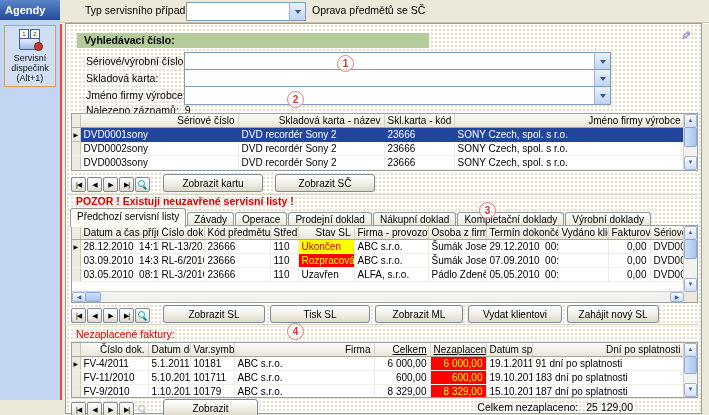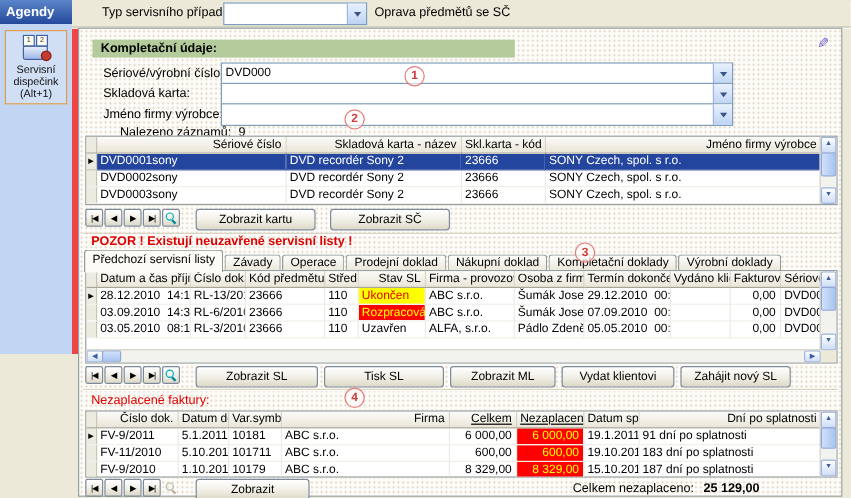--- a/index.html
+++ b/index.html
@@ -1,20 +1,20 @@
 <!DOCTYPE html>
 <html><head>
 <meta charset="utf-8">
 <style>
   html,body{margin:0;padding:0;}
   .root{position:relative;width:709px;height:415px;background:#ece9d8;overflow:hidden;
         font-family:"Liberation Sans","DejaVu Sans",sans-serif;font-size:10.5px;color:#000;}
 
   
-  .sidebar{position:absolute;left:0;top:0;width:60px;height:295px;background:#c2d5f2;border-right:6px solid #ef4444;}
+  .sidebar{position:absolute;left:0;top:0;width:60px;height:400px;background:#c2d5f2;border-right:2px solid #ef4444;}
   .sidebar-header{height:20px;line-height:20px;padding-left:5px;font-weight:bold;font-size:11px;color:#fff;
                   background:linear-gradient(180deg,#5b86c9,#24499c);}
   .sidebar-item{margin:5px auto 0 auto;width:48px;border:1px solid #dd9f4f;background:rgba(255,255,255,.25);
                 padding:3px 1px;text-align:center;font-size:9px;line-height:10px;color:#111;cursor:pointer;}
   .agenda-icon{position:relative;display:block;width:26px;height:22px;margin:0 auto 2px auto;}
   .agenda-icon .t1,.agenda-icon .t2{position:absolute;top:0;width:8px;height:8px;background:#fffef0;border:1px solid #3a62ad;
                 font-size:6px;line-height:8px;font-style:normal;color:#333;text-align:center;}
   .agenda-icon .t1{left:2px;} .agenda-icon .t2{right:3px;}
   .agenda-icon .book{position:absolute;bottom:1px;left:2px;width:19px;height:10px;border:1px solid #46629e;border-radius:2px;
                 background:linear-gradient(#e6eefb,#9fb8e6);}
@@ -37,21 +37,21 @@
   
   .panel{position:absolute;left:65px;top:23px;width:635px;height:389px;border:1px solid #93a0a0;
          background-color:#fdfcf8;
          background-image:radial-gradient(#e7ddcf 0.9px,rgba(0,0,0,0) 1px);background-size:4px 4px;}
 
   .group-header{position:absolute;left:11px;top:9px;width:345px;height:15px;line-height:15px;
                 background:#b4cc9c;font-weight:bold;padding-left:7px;}
   .pencil{position:absolute;left:612px;top:5px;width:16px;height:16px;color:#6a5acd;font-size:12px;
           transform:scaleX(-1);cursor:pointer;text-align:center;}
   .field-label{position:absolute;left:20px;height:15px;}
-  .results{position:absolute;left:20px;top:80px;margin-left:14px;}
+  .results{position:absolute;left:20px;top:80px;}
 
   .sep{position:absolute;left:3px;right:3px;height:0;border-top:1px solid #d9d4c2;border-bottom:1px solid #ffffff;}
 
   .warn{position:absolute;left:10px;color:#dd0000;font-weight:bold;font-size:10.5px;}
 
   
   .tabstrip{position:absolute;left:4px;top:184px;right:4px;height:17px;border-bottom:1px solid #919b9c;}
   .tab{display:inline-block;vertical-align:bottom;height:13px;padding:1px 6px 0 6px;margin-right:1px;margin-top:3px;
        font-size:10px;border:1px solid #919b9c;border-bottom:none;border-radius:3px 3px 0 0;
        background:linear-gradient(#fdfdfb,#e8e5d6);cursor:pointer;white-space:nowrap;}
@@ -85,33 +85,33 @@
   .hscroll{position:absolute;left:0;right:13px;bottom:0;height:10px;background:#f2f3ee;border-top:1px solid #d5d2c5;}
   .hscroll .sb{position:absolute;top:0;bottom:0;width:12px;background:linear-gradient(#fdfefe,#cfddf6);
        border:1px solid #9db4dd;border-radius:2px;color:#3b5f9e;font-size:6px;text-align:center;line-height:9px;}
   .hscroll .lt{left:0;} .hscroll .rt{right:0;}
   .hscroll .lt::before{content:"◀";} .hscroll .rt::before{content:"▶";}
   .hscroll .thumb{position:absolute;left:13px;top:0;bottom:0;width:14px;background:linear-gradient(#cfe0fa,#aac4ee);
        border:1px solid #8fa8d8;border-radius:2px;}
   .corner{position:absolute;right:0;bottom:0;width:13px;height:10px;background:#ece9d8;}
 
   
-  .btnrow{position:absolute;display:flex;align-items:flex-start;}
+  .btnrow{position:absolute;display:flex;align-items:flex-end;}
   .btn{height:18px;border:1px solid #7d8a9a;border-radius:3px;font-size:10px;padding:0 4px;
        background:linear-gradient(#ffffff,#f0eee4 55%,#ddd9c8);box-shadow:inset 0 1px 0 #fff;cursor:pointer;
        display:flex;align-items:center;justify-content:center;white-space:nowrap;}
   .btn-nav{width:15px;height:15px;padding:0;margin-right:1px;font-size:7px;letter-spacing:-1px;border-radius:2px;}
   .mag{position:relative;width:9px;height:9px;display:inline-block;}
   .mag::before{content:"";position:absolute;left:0;top:0;width:5px;height:5px;border:1.6px solid #00aebe;border-radius:50%;}
   .mag::after{content:"";position:absolute;right:0px;bottom:0px;width:4px;height:1.6px;background:#008898;transform:rotate(45deg);}
   .mag.off::before{border-color:#b8b5a8;} .mag.off::after{background:#b8b5a8;}
 
   .invtitle{position:absolute;left:10px;color:#dd0000;font-weight:normal;}
   .total{position:absolute;right:68px;top:377px;}
-  .total b{font-weight:bold;margin-left:8px;}
+  .total b{font-weight:normal;margin-left:8px;}
 
   
   .badge{position:absolute;width:15px;height:15px;border:1px solid #e87b7b;border-radius:50%;
          color:#cf3a3a;font-size:10px;font-weight:bold;text-align:center;line-height:15px;
          background:rgba(255,253,250,.65);z-index:5;}
 </style>
 </head>
 <body>
 
 <div class="root">
@@ -136,26 +136,25 @@
     <span class="combo" style="left:126px;top:2px;width:118px;">
       <span class="arrow">
           <i></i>
         </span>
     </span>
     <span class="desc">Oprava předmětů se SČ</span>
   </div>
 
   <div class="panel">
 
-    <div class="group-header">Kompletační údaje:</div>
+    <div class="group-header">Vyhledávací číslo:</div>
     <div class="pencil">✎</div>
 
     <span class="field-label" style="top:31px;">Sériové/výrobní číslo:</span>
     <span class="combo" style="left:118px;top:28px;width:425px;">
-      <span class="val">DVD000</span>
       <span class="arrow">
           <i></i>
         </span>
     </span>
 
     <span class="field-label" style="top:48px;">Skladová karta:</span>
     <span class="combo" style="left:118px;top:45px;width:425px;">
       <span class="val"></span>
       <span class="arrow">
           <i></i>
@@ -374,21 +373,21 @@
               <th>Firma</th>
               <th>Celkem</th>
               <th>Nezaplaceno</th>
               <th>Datum spl.</th>
               <th>Dní po splatnosti</th>
             </tr>
           </thead>
         <tbody>
             <tr>
               <td class="gutter">▶</td>
-              <td>FV-9/2011</td>
+              <td>FV-4/2011</td>
               <td>5.1.2011</td>
               <td>10181</td>
               <td>ABC s.r.o.</td>
               <td class="num">6 000,00</td>
               <td class="unpaid">6 000,00</td>
               <td>19.1.2011</td>
               <td>91 dní po splatnosti</td>
             </tr>
             <tr>
               <td class="gutter"></td>

